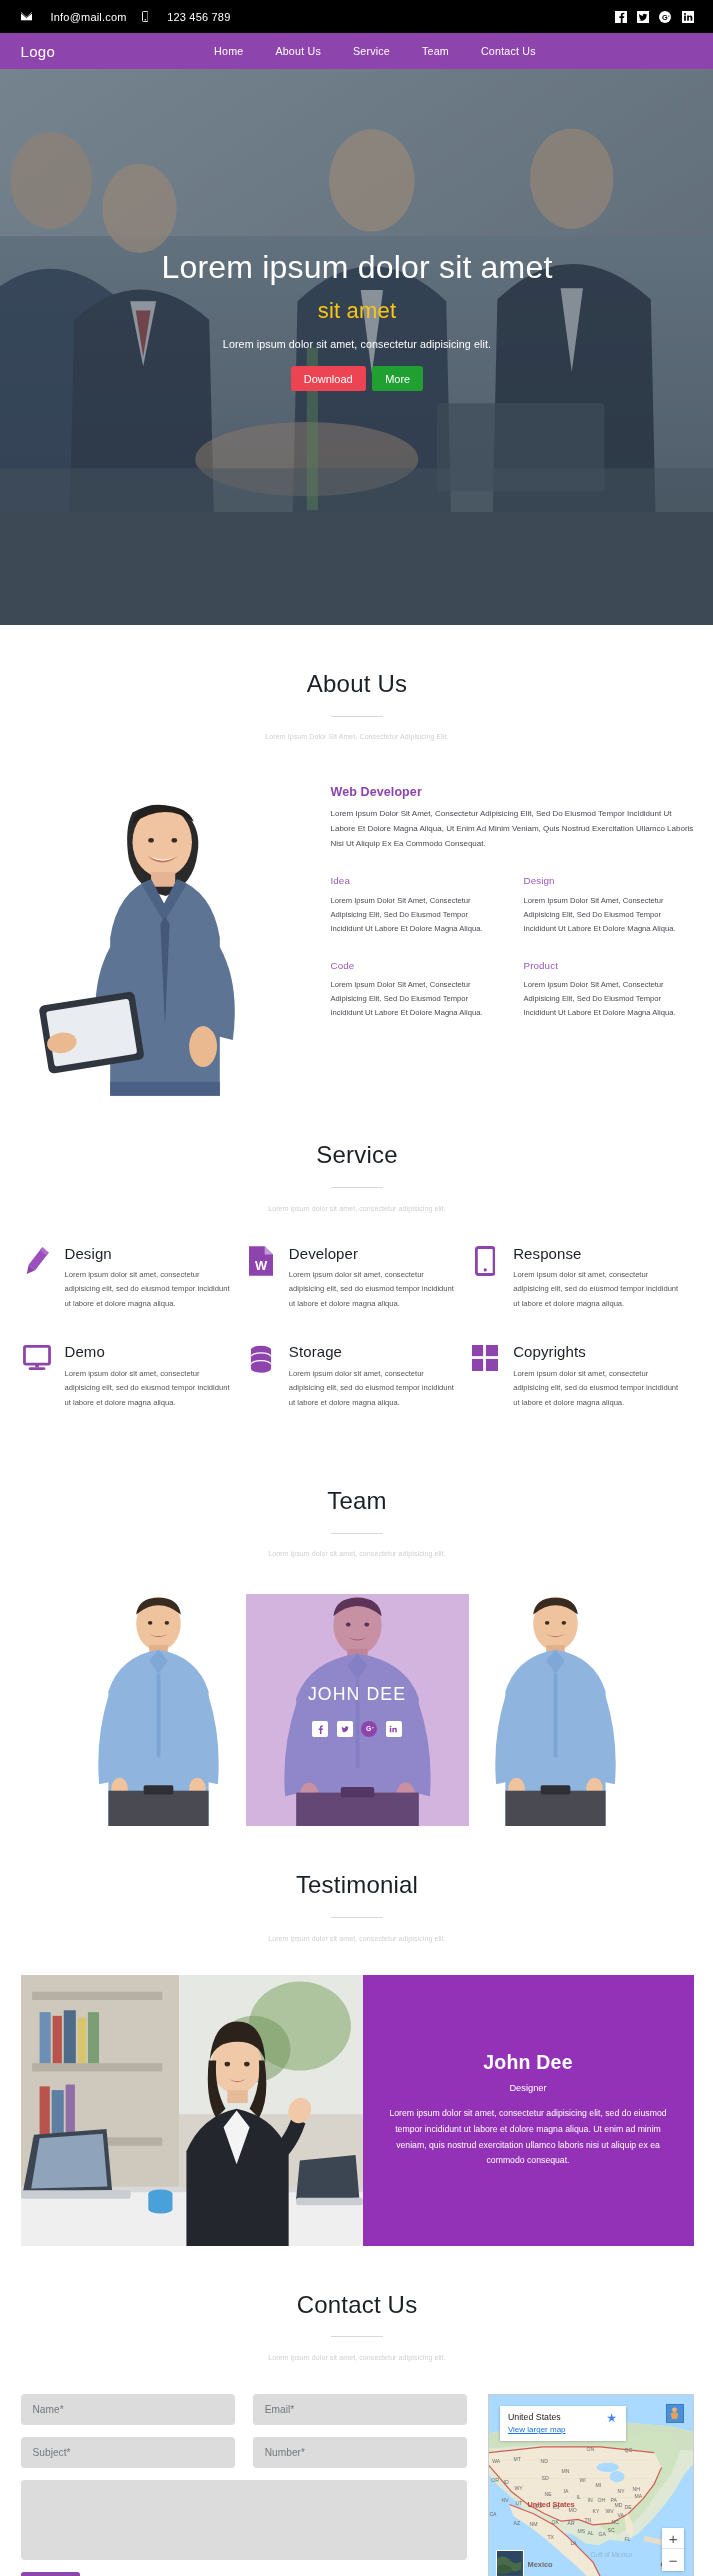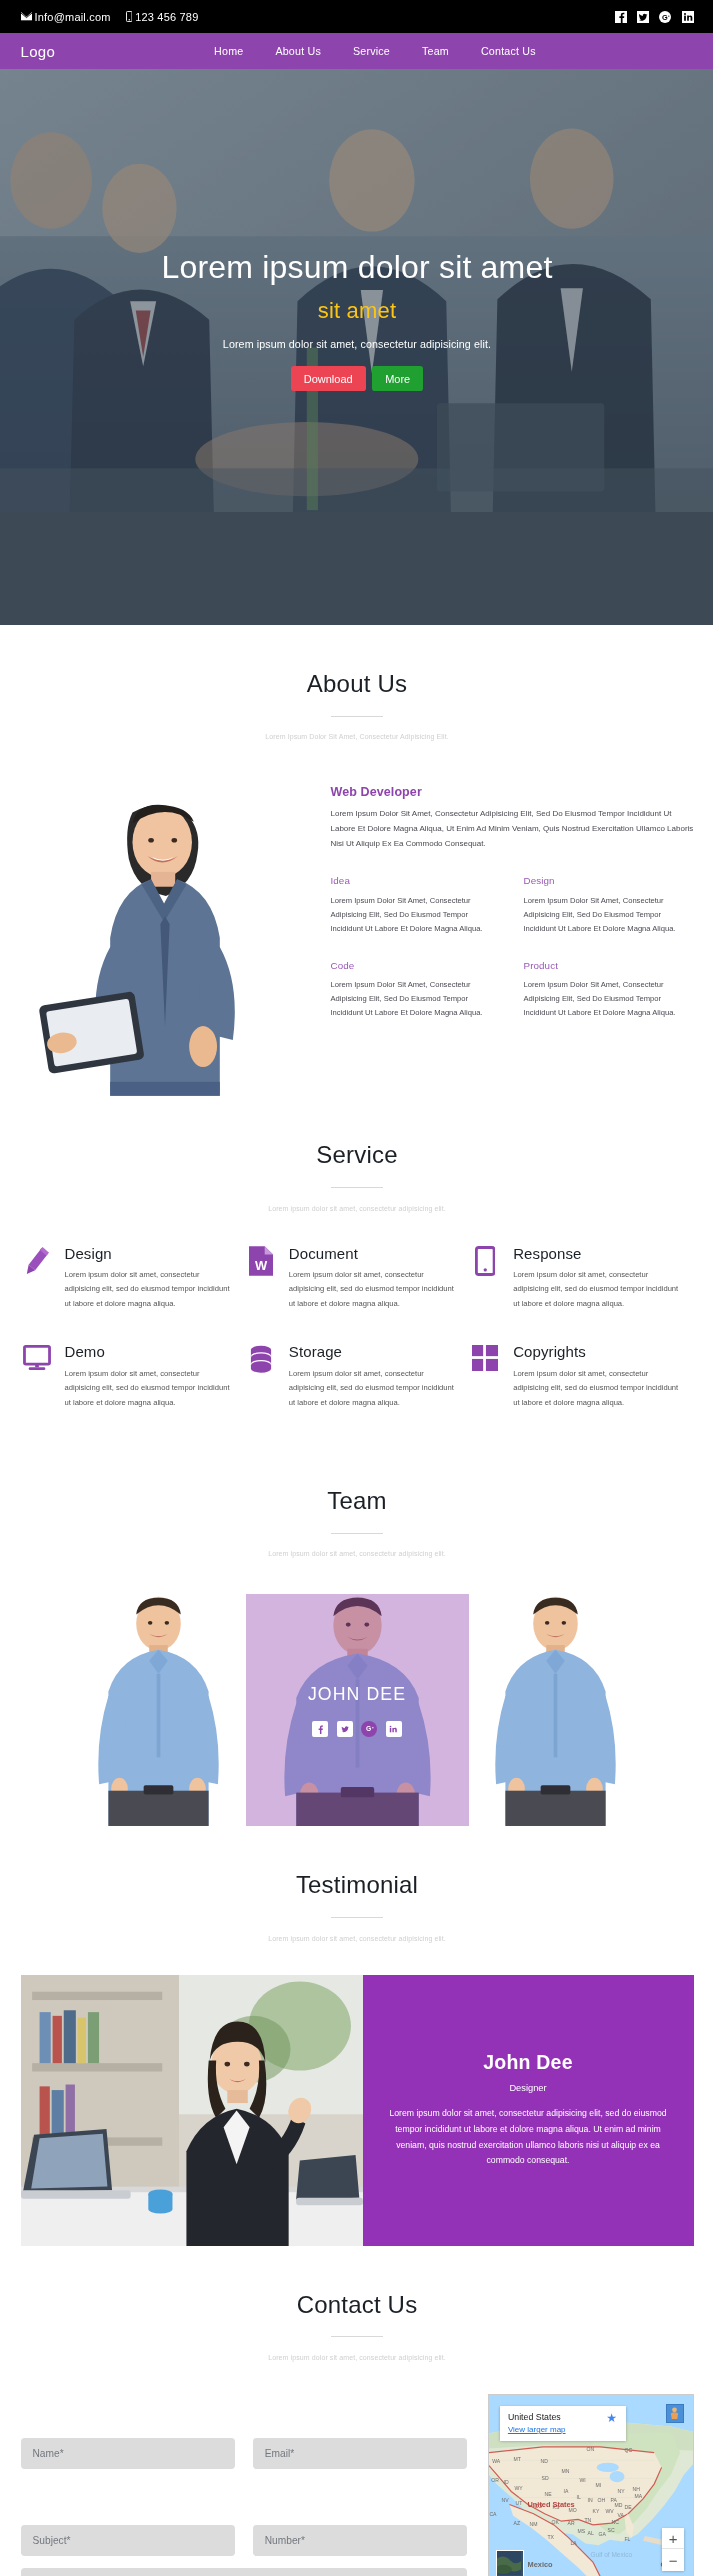--- a/index.html
+++ b/index.html
@@ -17,21 +17,21 @@
   .topbar {
     background: #000000;
     height: 33px;
     display: flex;
     align-items: center;
     padding: 0 20.5px;
     color: #ffffff;
     font-size: 11px;
   }
   .topbar-left { display: flex; align-items: center; gap: 15px; }
-  .tb-item { display: flex; align-items: center; gap: 3px; letter-spacing: 0.2px; justify-content: flex-end; }
+  .tb-item { display: flex; align-items: center; gap: 19px; letter-spacing: 0.2px; justify-content: flex-end; }
   .tb-item svg { display:block; }
   .topbar-right { margin-left: auto; display: flex; align-items: center; gap: 10.2px; }
   .tb-soc { width: 12px; height: 12px; display:flex; align-items:center; justify-content:center; }
   .tb-soc svg { display:block; }
 
   
   .nav {
     background: #8e44ad;
     height: 36px;
     display: flex;
@@ -132,21 +132,21 @@
     display: flex; flex-direction: column; align-items: center; justify-content: center;
     padding: 18.6px 20.5px; text-align: center;
   }
   .testi-name { font-size: 19.5px; font-weight: bold; letter-spacing: 0.2px; }
   .testi-role { font-size: 9.3px; margin-top: 9.3px; }
   .testi-text { font-size: 8.7px; line-height: 1.8; margin-top: 13px; }
 
   
   .contact-row { display: flex; margin-top: 33px; gap: 20.5px; padding-bottom: 39px; }
   .contact-form { flex: 1; }
-  .form-grid { display: flex; gap: 18px; margin-top: 44px; }
+  .form-grid { display: flex; gap: 18px; }
   .form-grid > * { flex: 1; }
   .fld {
     background: #dcdcdc; border: none; border-radius: 3.7px;
     height: 31px; padding: 0 12px; font-size: 10.2px; color: #5a6069;
     font-family: inherit; width: 100%; margin-bottom: 12px;
   }
   .fld::placeholder { color: #73787f; }
   .fld-area { height: 80px; padding: 10.2px 12px; resize: none; display:block; }
   .btn-submit {
     background: #8e44ad; color: #fff; border: none; border-radius: 2.8px;
@@ -416,21 +416,21 @@
 
       <div class="svc-item">
         <div class="svc-icon">
           <svg width="24" height="30" viewBox="0 0 26 32">
               <path d="M0 0 h17 l9 9 v23 H0z" fill="#8e44ad"></path>
               <path d="M17 0 l9 9 h-9z" fill="#c79adb"></path>
               <text x="13" y="26" font-family="Liberation Sans, sans-serif" font-size="14" font-weight="bold" fill="#fff" text-anchor="middle">W</text>
             </svg>
         </div>
         <div class="svc-body">
-          <div class="svc-title">Document</div>
+          <div class="svc-title">Developer</div>
           <div class="svc-text">Lorem ipsum dolor sit amet, consectetur adipisicing elit, sed do eiusmod tempor incididunt ut labore et dolore magna aliqua.</div>
         </div>
       </div>
 
       <div class="svc-item">
         <div class="svc-icon">
           <svg width="20.5" height="30" viewBox="0 0 22 32">
               <rect x="1.5" y="1.5" width="19" height="29" rx="2.5" fill="none" stroke="#8e44ad" stroke-width="3"></rect>
               <circle cx="11" cy="25.5" r="1.8" fill="#8e44ad"></circle>
             </svg>

